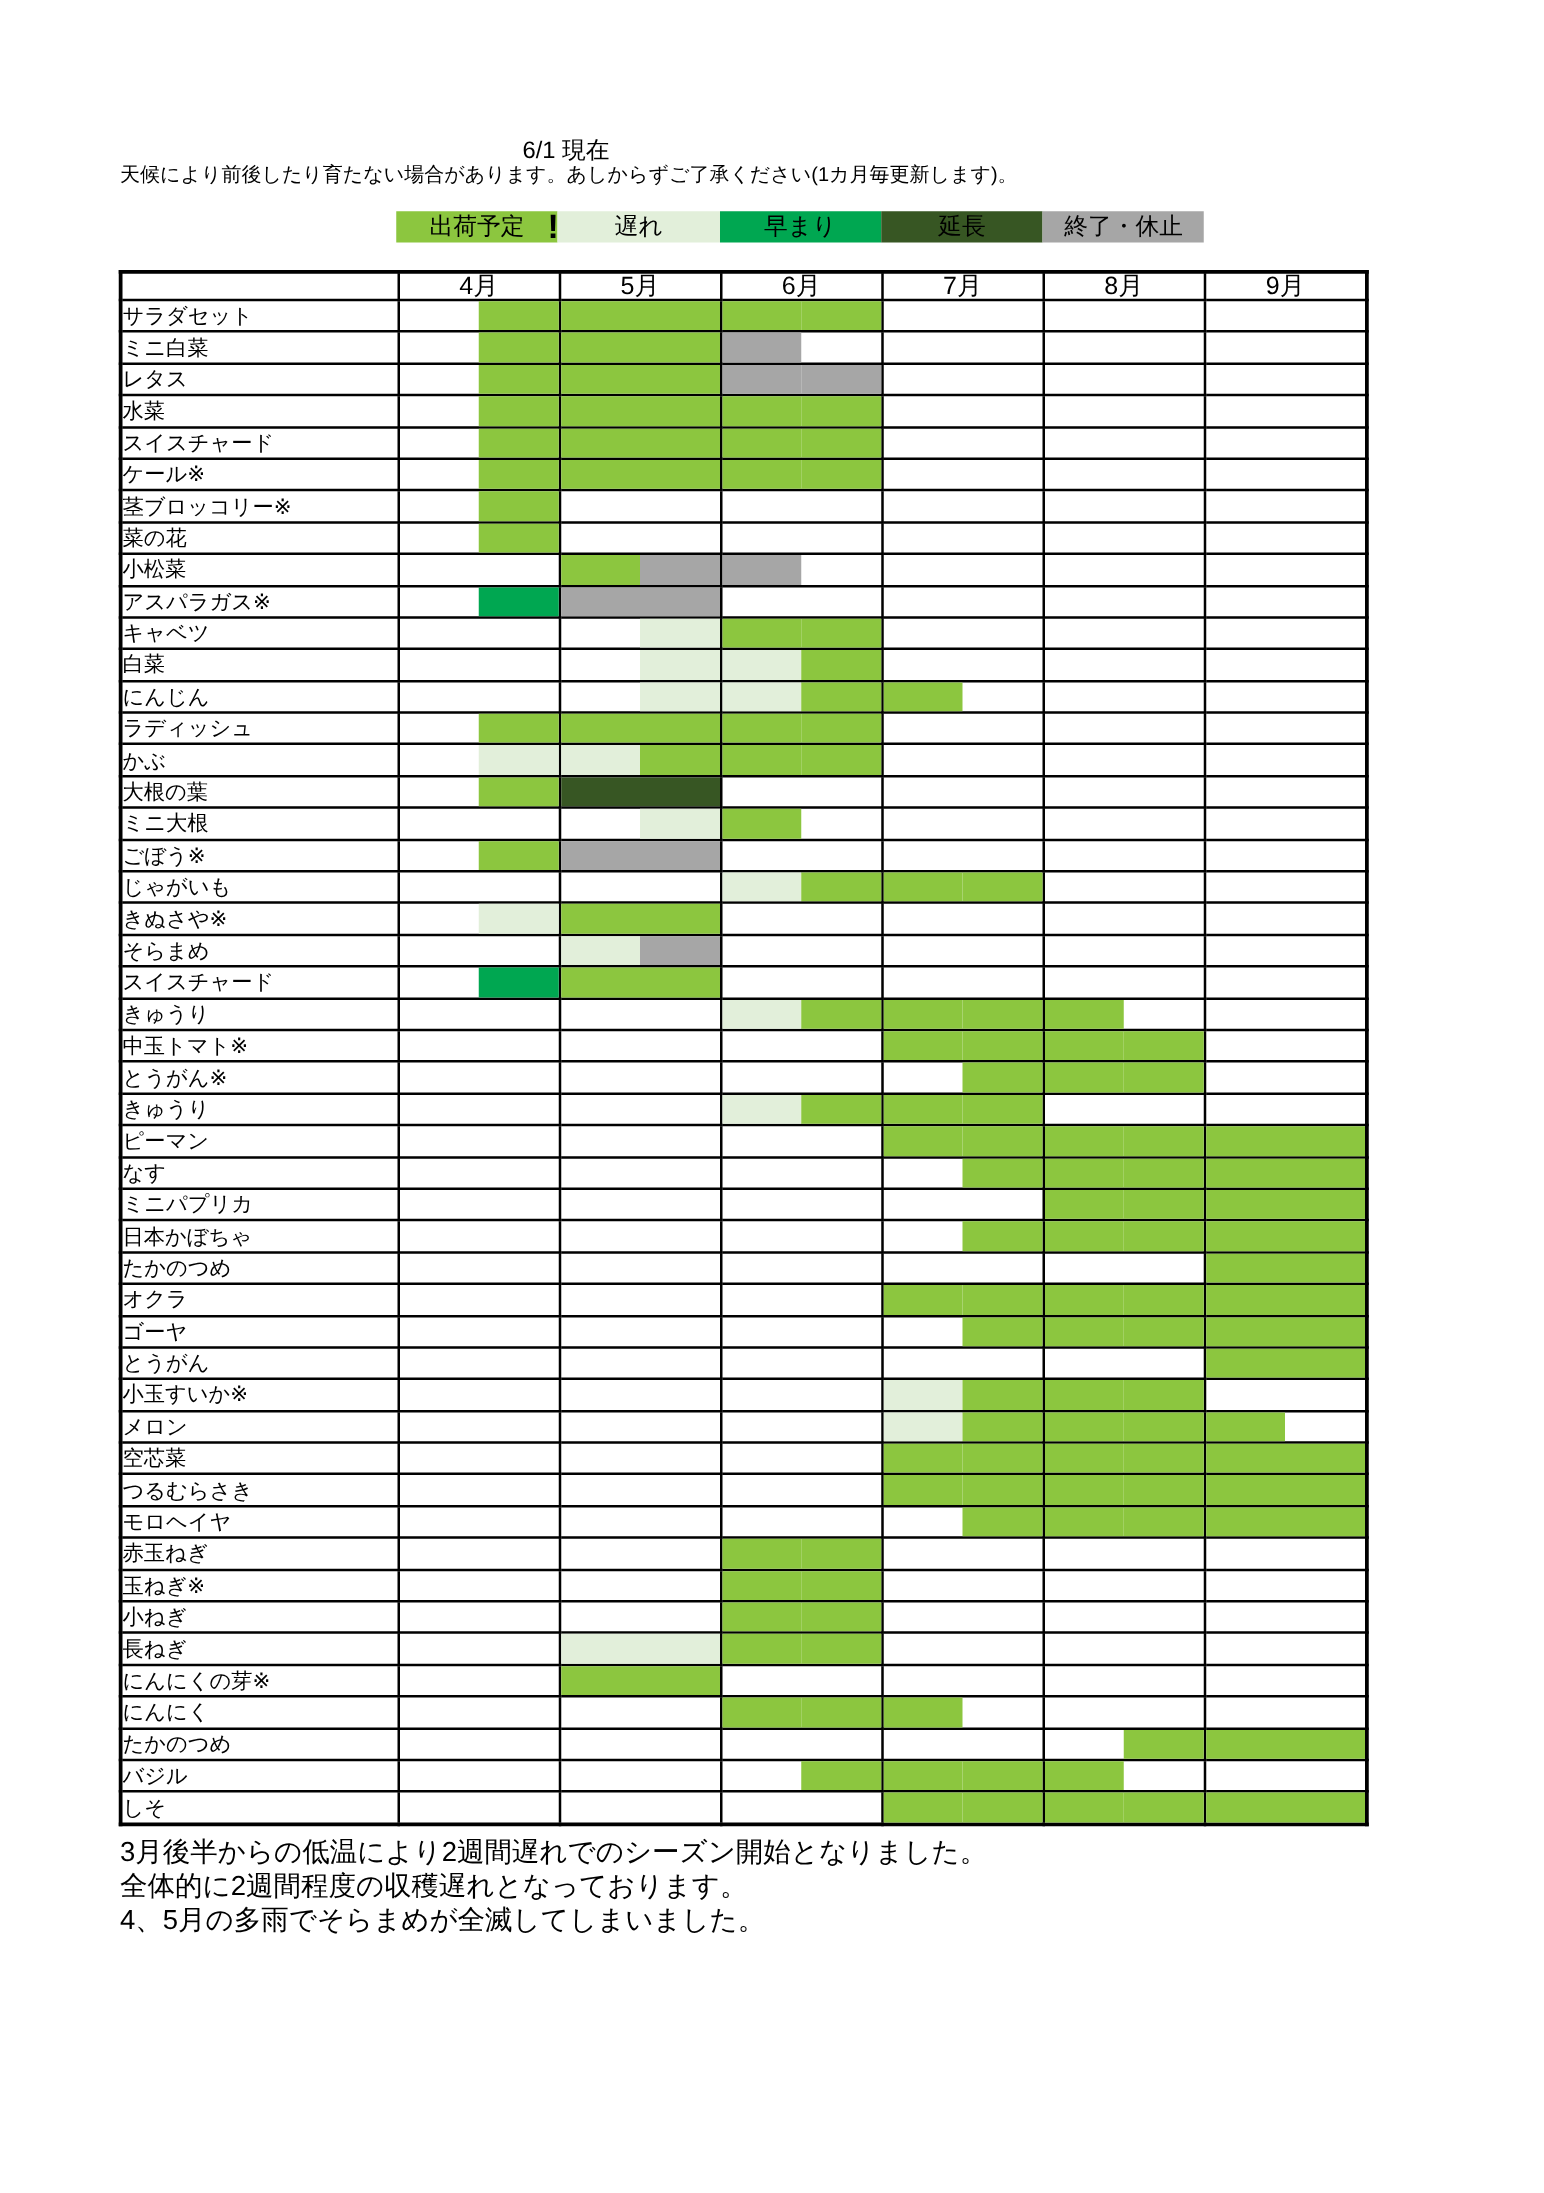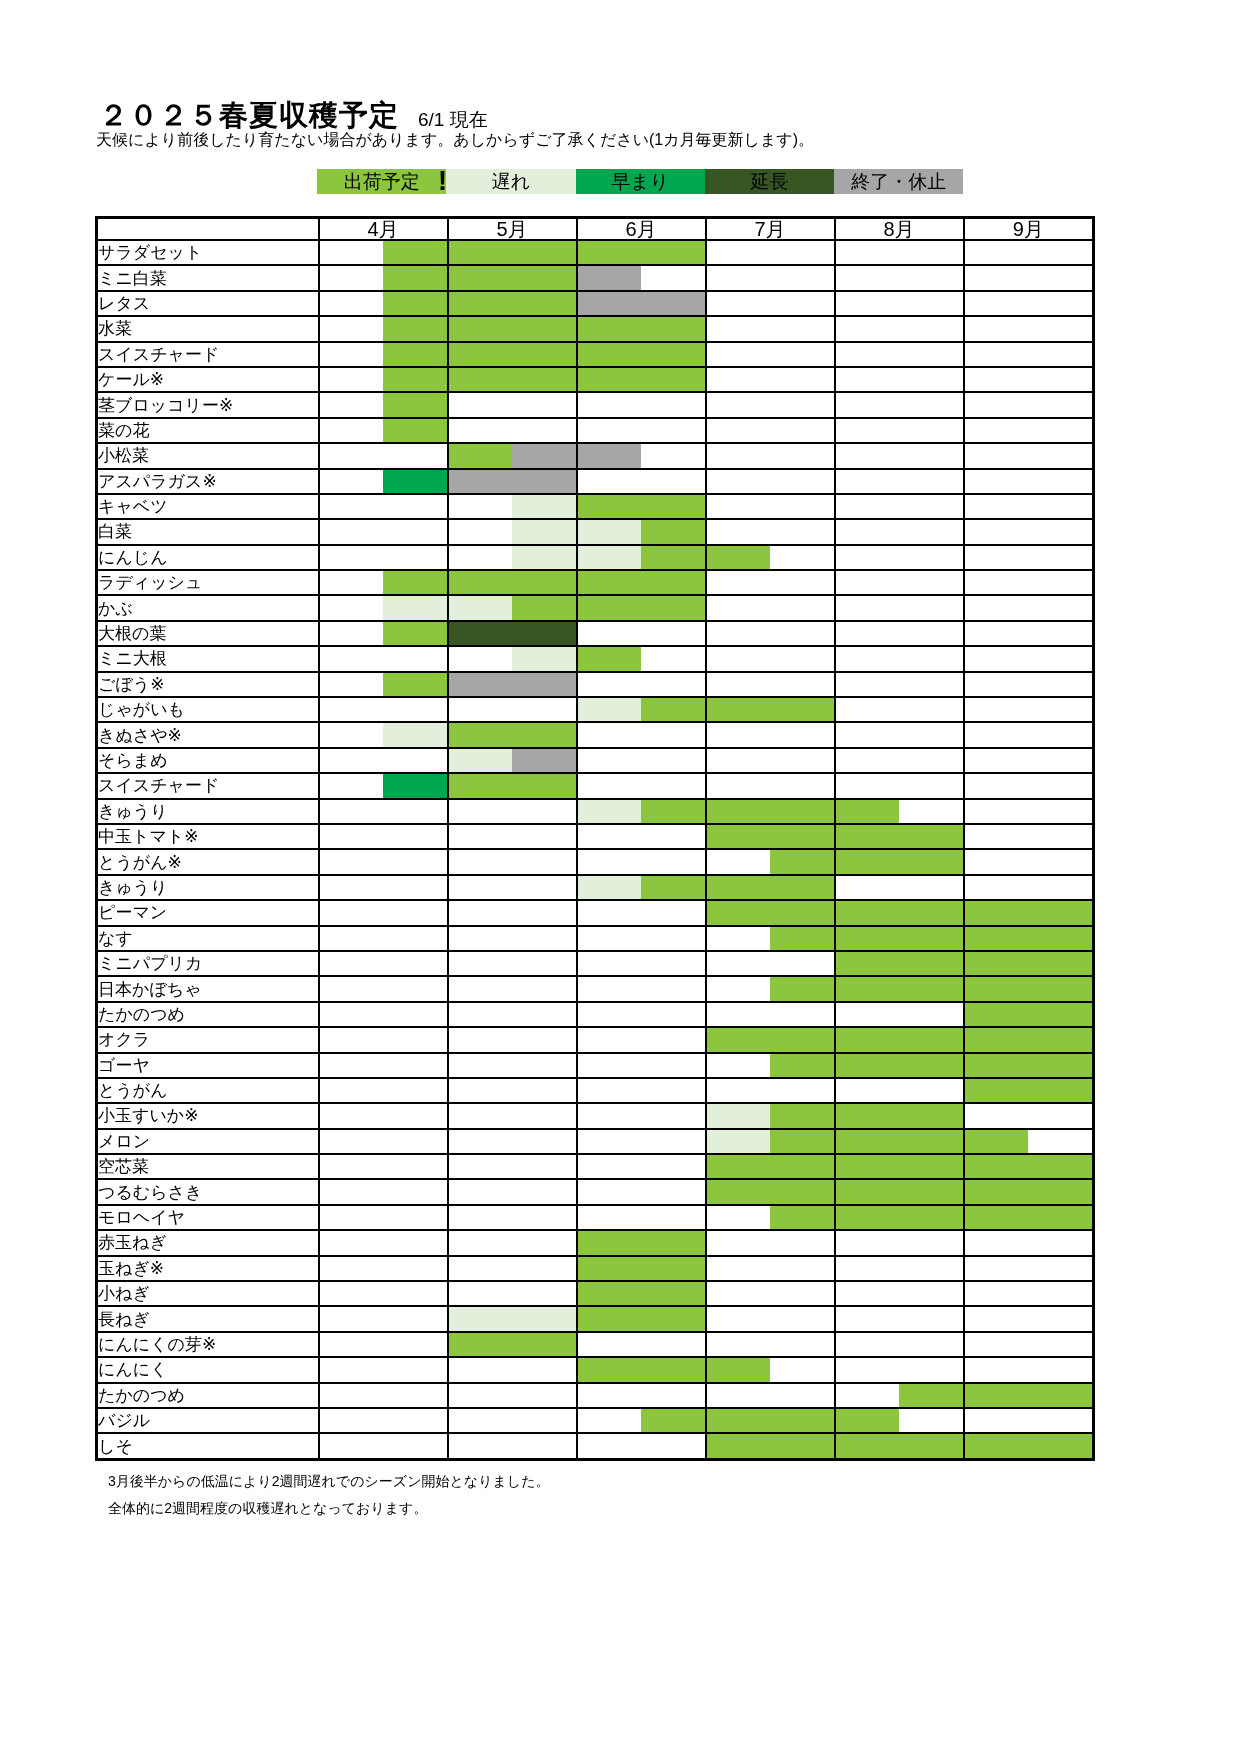--- a/index.html
+++ b/index.html
@@ -19,28 +19,27 @@
 
   table.gantt { position:absolute; left:95px; top:216px; border-collapse:collapse; table-layout:fixed;
                 border:3px solid #000; background:#fff; }
   table.gantt th, table.gantt td { border:2px solid #000; padding:0; }
   table.gantt thead th { height:22px; font-size:20px; font-weight:normal; text-align:center; line-height:1; }
   table.gantt tbody td { height:23.4px; }
   td.label { font-size:17px; text-align:left; padding-left:4px; white-space:nowrap; overflow:hidden; line-height:1; }
   .halves { display:flex; width:100%; height:23.4px; }
   .half { flex:1 1 50%; height:100%; }
 
-  .footnotes { position:absolute; left:108px; top:1468px; font-size:14px; line-height:27px; white-space:nowrap; }
+  .footnotes { position:absolute; left:96px; top:1468px; font-size:22px; line-height:27px; white-space:nowrap; }
 </style>
 </head>
 <body>
 
 <div class="sheet">
 
-  <div class="title">２０２５春夏収穫予定</div>
   <div class="asof">6/1 現在</div>
   <div class="note1">天候により前後したり育たない場合があります。あしからずご了承ください(1カ月毎更新します)。</div>
 
   <div class="legend">
     <span class="legend-divider">!</span>
   <div class="legend-item" style="background: rgb(140, 198, 63);">出荷予定</div>
       <div class="legend-item" style="background: rgb(226, 239, 218);">遅れ</div>
       <div class="legend-item" style="background: rgb(0, 167, 81);">早まり</div>
       <div class="legend-item" style="background: rgb(55, 86, 35);">延長</div>
       <div class="legend-item" style="background: rgb(166, 166, 166);">終了・休止</div>
@@ -1939,15 +1938,16 @@
               <span class="half" style="background: rgb(140, 198, 63);"></span>
             </div>
           </td>
         </tr>
       </tbody>
   </table>
 
   <div class="footnotes">
     <div>3月後半からの低温により2週間遅れでのシーズン開始となりました。</div>
     <div>全体的に2週間程度の収穫遅れとなっております。</div>
+    <div>4、5月の多雨でそらまめが全滅してしまいました。</div>
   </div>
 
 </div>
 
 </body></html>

